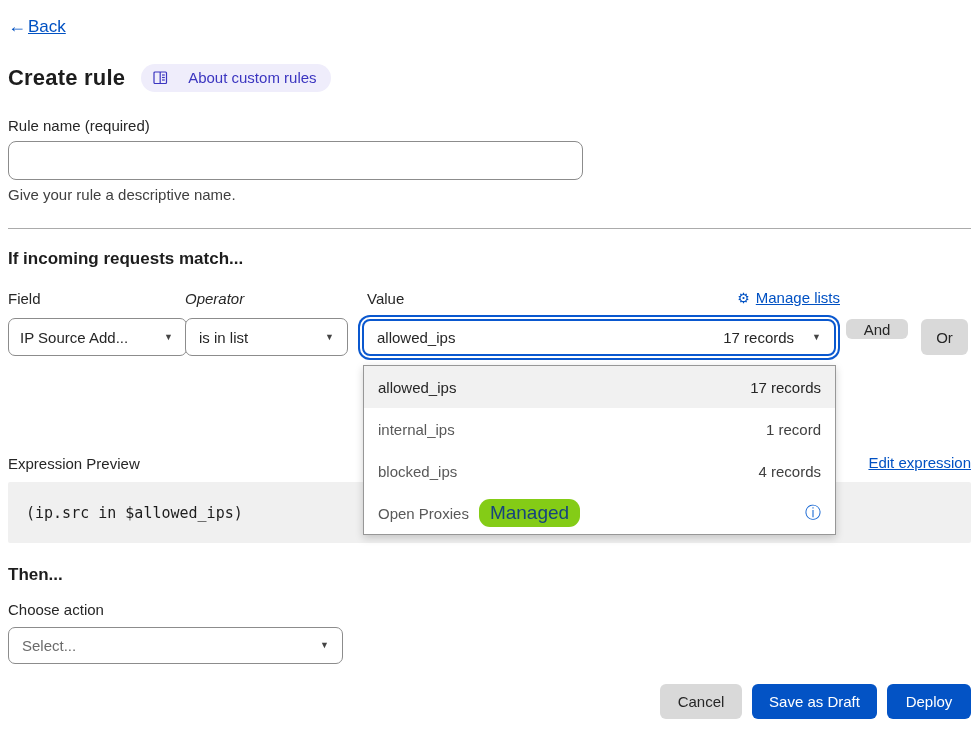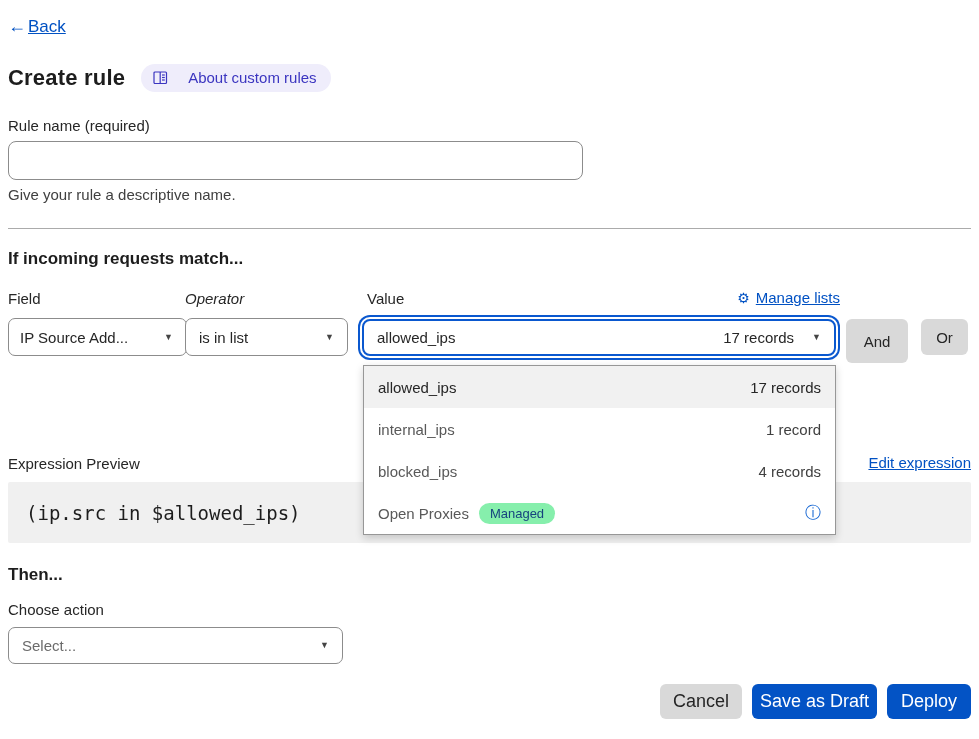--- a/index.html
+++ b/index.html
@@ -51,32 +51,32 @@
   .gear { font-size:14px; color:#0051c3; text-decoration:none; }
 
   
   .dropdown { left:363px; top:365px; width:473px; background:#fff; border:1px solid #979797;
               box-shadow:0 3px 8px rgba(0,0,0,.18); z-index:5; }
   .dd-row { display:flex; align-items:center; justify-content:space-between; height:42px; padding:0 14px;
             font-size:15px; color:#404040; cursor:pointer; }
   .dd-row.selected { background:#f1f1f1; color:#262626; }
   .dd-row .dd-name { display:flex; align-items:center; gap:10px; }
   .dd-row.muted .dd-name-text { color:#595959; }
-  .managed-badge { background:#86efac; color:#16437e; border-radius:11px; padding:3px 11px; font-size:13px; }
+  .managed-badge { background:#84cc16; color:#16437e; border-radius:11px; padding:3px 11px; font-size:19px; }
   .info-icon { color:#1264d2; font-size:16px; line-height:1; cursor:pointer; }
 
   
   .expr-block { left:8px; top:482px; width:963px; height:61px; background:#f0f0f0; border-radius:2px;
                 display:flex; align-items:center; }
-  .expr-code { font-family:"DejaVu Sans Mono","Liberation Mono",monospace; font-size:19px; color:#1d1d1d;
+  .expr-code { font-family:"DejaVu Sans Mono","Liberation Mono",monospace; font-size:15px; color:#1d1d1d;
                padding-left:18px; }
 
   
   .btn { display:flex; align-items:center; justify-content:center; border:none; border-radius:6px;
-         font-size:18px; font-family:inherit; cursor:pointer; }
+         font-size:15px; font-family:inherit; cursor:pointer; }
   .btn-gray { background:#d9d9d9; color:#262626; }
   .btn-blue { background:#0353c5; color:#fff; }
 </style>
 </head>
 <body>
 
 <div class="page">
 
   <a class="abs back link">
     <span class="arrow">←</span>
@@ -127,21 +127,21 @@
   </div>
 
   <div class="abs select value-select" style="left:362px; top:319px; width:474px; height:37px;">
     <span>allowed_ips</span>
     <span style="display:flex;align-items:center;gap:12px;">
       <span class="meta">17 records</span>
       <span class="chev">▼</span>
     </span>
   </div>
 
-  <button class="abs pill-btn" style="left:846px; top:319px; width:62px; height:44px;">And</button>
+  <button class="abs pill-btn" style="left:846px; top:319px; width:62px; height:20px;">And</button>
   <button class="abs pill-btn" style="left:921px; top:319px; width:47px; height:36px;">Or</button>
 
   <div class="abs dropdown">
     <div class="dd-row selected">
       <span class="dd-name">
           <span class="dd-name-text">allowed_ips</span>
         </span>
       <span>17 records</span>
     </div>
     <div class="dd-row muted">

